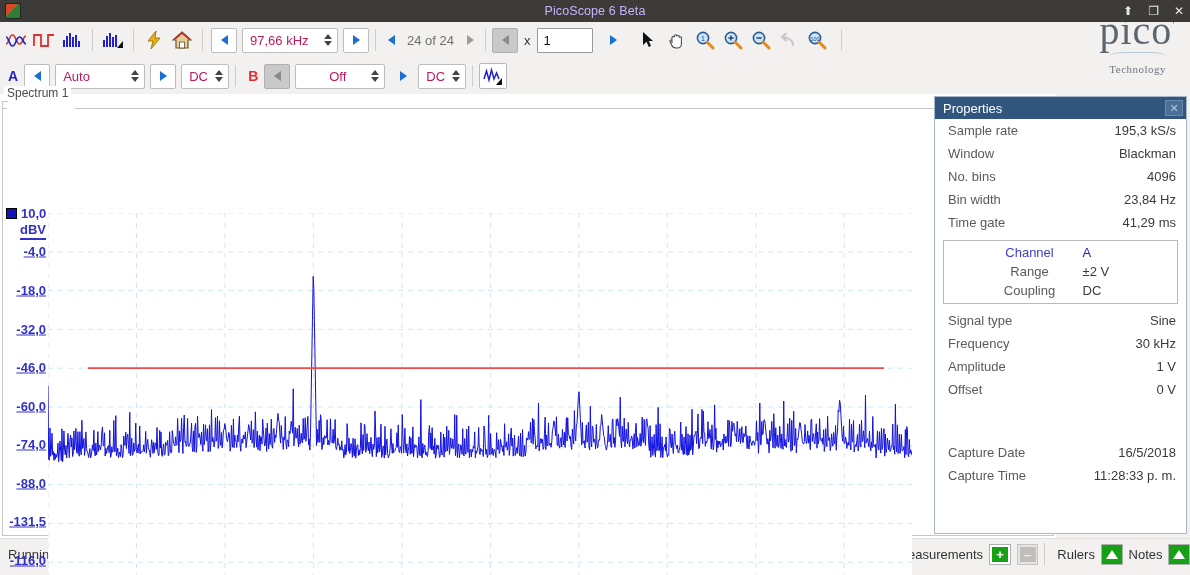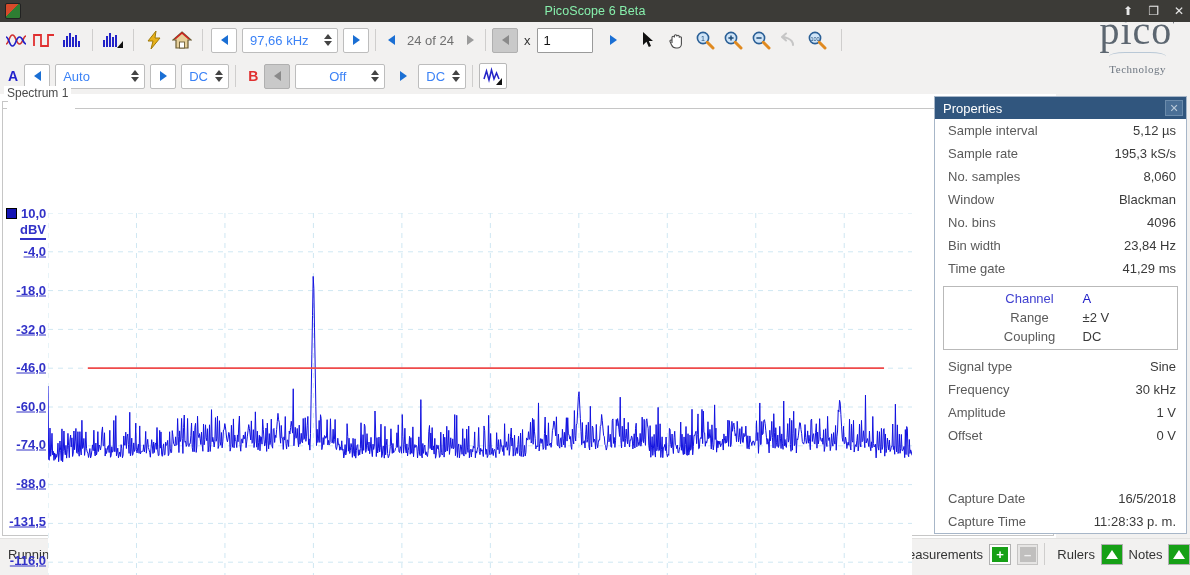--- a/index.html
+++ b/index.html
@@ -18,21 +18,21 @@
     height:22px; background:#3c3b37; color:#fff;
     display:flex; align-items:center; position:relative;
   }
   #titlebar .appicon{
     width:16px;height:16px;margin-left:5px;position:relative;
     background:linear-gradient(135deg,#d64a2a 0%,#d64a2a 45%,#2e7d32 46%,#2e7d32 100%);
     border:1px solid #222; border-radius:2px;
   }
   #titlebar .title{
     position:absolute;left:0;right:0;text-align:center;
-    font-size:12.5px; color:#86efac; letter-spacing:.1px;
+    font-size:12.5px; color:#c4b5fd; letter-spacing:.1px;
   }
   #titlebar .wbtns{ position:absolute; right:6px; display:flex; gap:15px; align-items:center; }
   #titlebar .wbtn{ color:#e7e7e7; font-size:12px; line-height:12px; cursor:pointer; }
 
   
   .toolbar{ background:#f2f1f0; display:flex; align-items:center; }
   #toolbar1{ height:36px; padding-left:2px; }
   #toolbar2{ height:36px; padding-left:2px; }
 
   .tbtn{
@@ -47,21 +47,21 @@
   }
   .arrowbtn.dim{ background:#c9c9c9; border-color:#b0b0b0; }
   .tri-l{ width:0;height:0;border-top:5px solid transparent;border-bottom:5px solid transparent;border-right:7px solid #1a6fd4; }
   .tri-r{ width:0;height:0;border-top:5px solid transparent;border-bottom:5px solid transparent;border-left:7px solid #1a6fd4; }
   .tri-l.gray{ border-right-color:#8a8a8a; }
   .tri-r.gray{ border-left-color:#9b9b9b; }
 
   .combo{
     height:25px;background:#fff;border:1px solid #bdbdbd;border-radius:2px;
     display:flex;align-items:center;padding:0 2px 0 7px;cursor:pointer;
-    font-size:13px;color:#3b82f6;
+    font-size:13px;color:#be185d;
   }
   .combo .val{ flex:1; white-space:nowrap; }
   .spin{ display:flex;flex-direction:column;justify-content:center;gap:2px;margin-left:6px;margin-right:3px; }
   .spin i{ width:0;height:0;display:block; }
   .spin .up{ border-left:4px solid transparent;border-right:4px solid transparent;border-bottom:5px solid #444; }
   .spin .dn{ border-left:4px solid transparent;border-right:4px solid transparent;border-top:5px solid #444; }
 
   .txtinput{
     height:25px;background:#fff;border:1px solid #9a9a9a;border-radius:1px;
     display:flex;align-items:center;padding:0 6px;font-size:13px;color:#111;
@@ -490,30 +490,22 @@
   </div>
 
   <div id="props">
     <div id="propshdr">
       <span class="t">Properties</span>
       <span class="x">✕</span>
     </div>
 
     <div id="prows">
         <div class="prow">
-          <span class="k">Sample interval</span>
-          <span class="v">5,12 µs</span>
-        </div>
-        <div class="prow">
           <span class="k">Sample rate</span>
           <span class="v">195,3 kS/s</span>
-        </div>
-        <div class="prow">
-          <span class="k">No. samples</span>
-          <span class="v">8,060</span>
         </div>
         <div class="prow">
           <span class="k">Window</span>
           <span class="v">Blackman</span>
         </div>
         <div class="prow">
           <span class="k">No. bins</span>
           <span class="v">4096</span>
         </div>
         <div class="prow">

